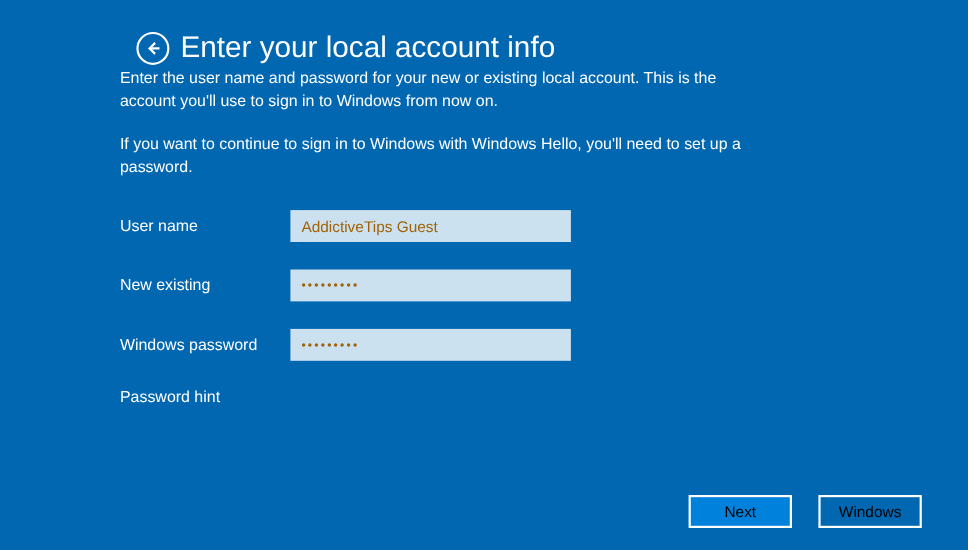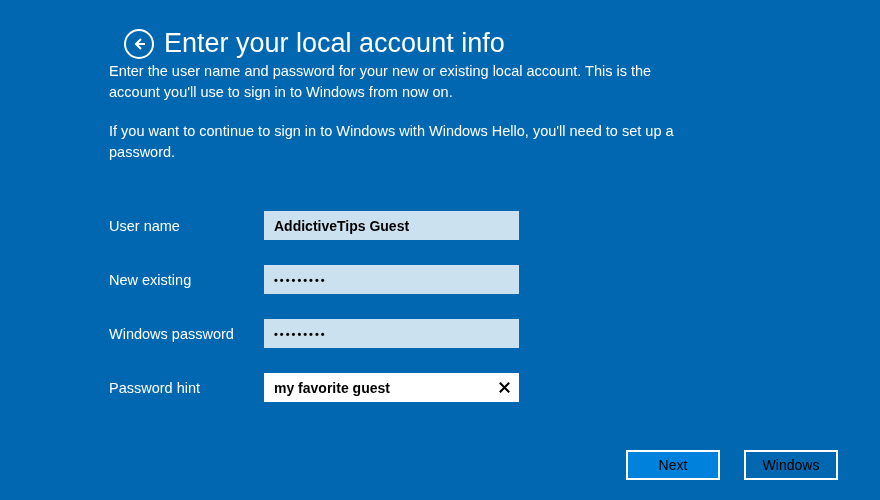--- a/index.html
+++ b/index.html
@@ -48,21 +48,21 @@
       padding-left: 109px;
       padding-right: 120px;
     }
     .desc {
       font-size: 14.5px;
       line-height: 1.45;
       margin-bottom: 18px;
       max-width: 580px;
     }
     .form-area {
-      margin-top: 48px;
+      margin-top: 28px;
     }
     .form-row {
       display: flex;
       align-items: center;
       margin-bottom: 25px;
     }
     .form-label {
       width: 155px;
       font-size: 14.5px;
       flex-shrink: 0;
@@ -72,22 +72,21 @@
       width: 255px;
     }
     .text-input {
       width: 100%;
       height: 29px;
       border: none;
       padding: 0 10px;
       font-size: 14px;
       font-family: inherit;
       background: #cce1ef;
-      color: #000000;
-      font-weight: bold;
+      color: #a16207;
     }
     .text-input.password-dots {
       letter-spacing: 2px;
       font-size: 11px;
     }
     .text-input.hint {
       background: #ffffff;
       padding-right: 32px;
     }
     .clear-x {
@@ -167,28 +166,20 @@
         <div class="form-row-inner" style="display:contents">
         <div class="form-label">Windows password</div>
         <div class="field-wrap">
           <input type="text" class="text-input password-dots" value="•••••••••" style="">
         </div>
         </div>
       </div>
 
       <div class="form-row">
         <div class="form-label">Password hint</div>
-        <div class="field-wrap">
-          <input type="text" class="text-input hint" value="my favorite guest" style="">
-          <div class="clear-x">
-            <svg viewBox="0 0 16 16">
-              <path d="M 3 3 L 13 13 M 13 3 L 3 13" stroke="#000000" stroke-width="2.2" fill="none"></path>
-            </svg>
-          </div>
-        </div>
       </div>
     </div>
   </div>
 </div>
 
 <div class="button-row">
   <button class="btn primary">Next</button>
   <button class="btn">Windows</button>
 </div>
 

